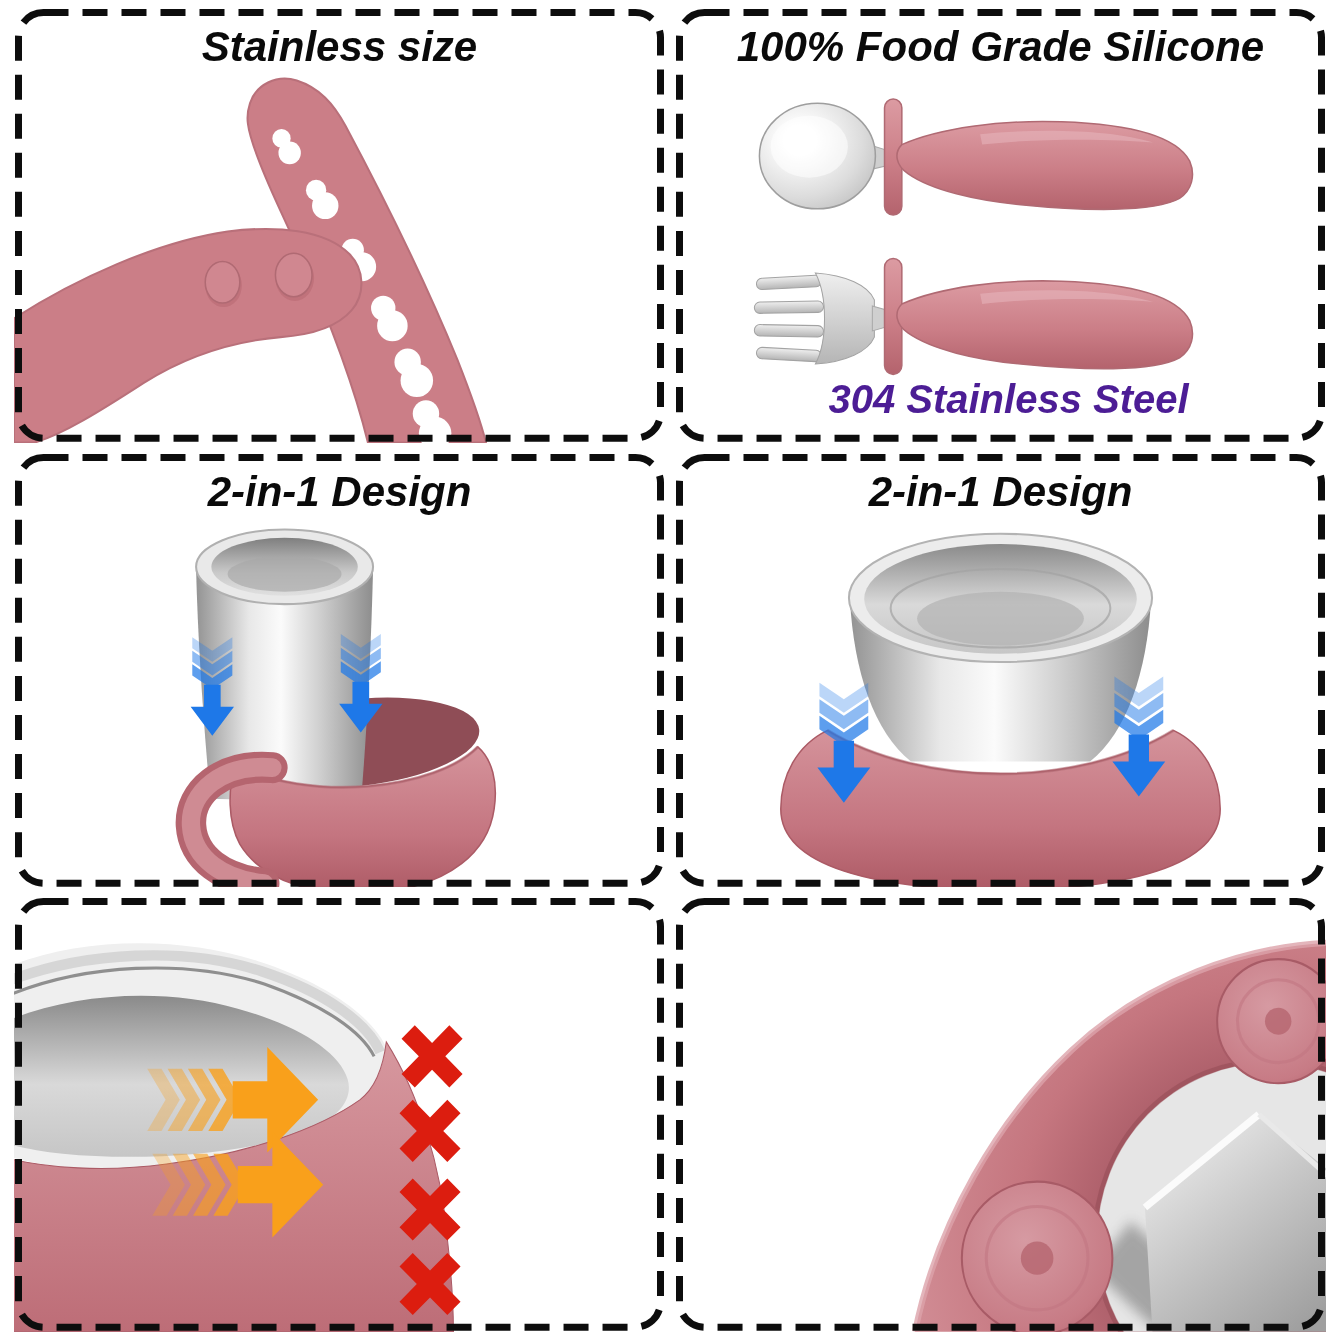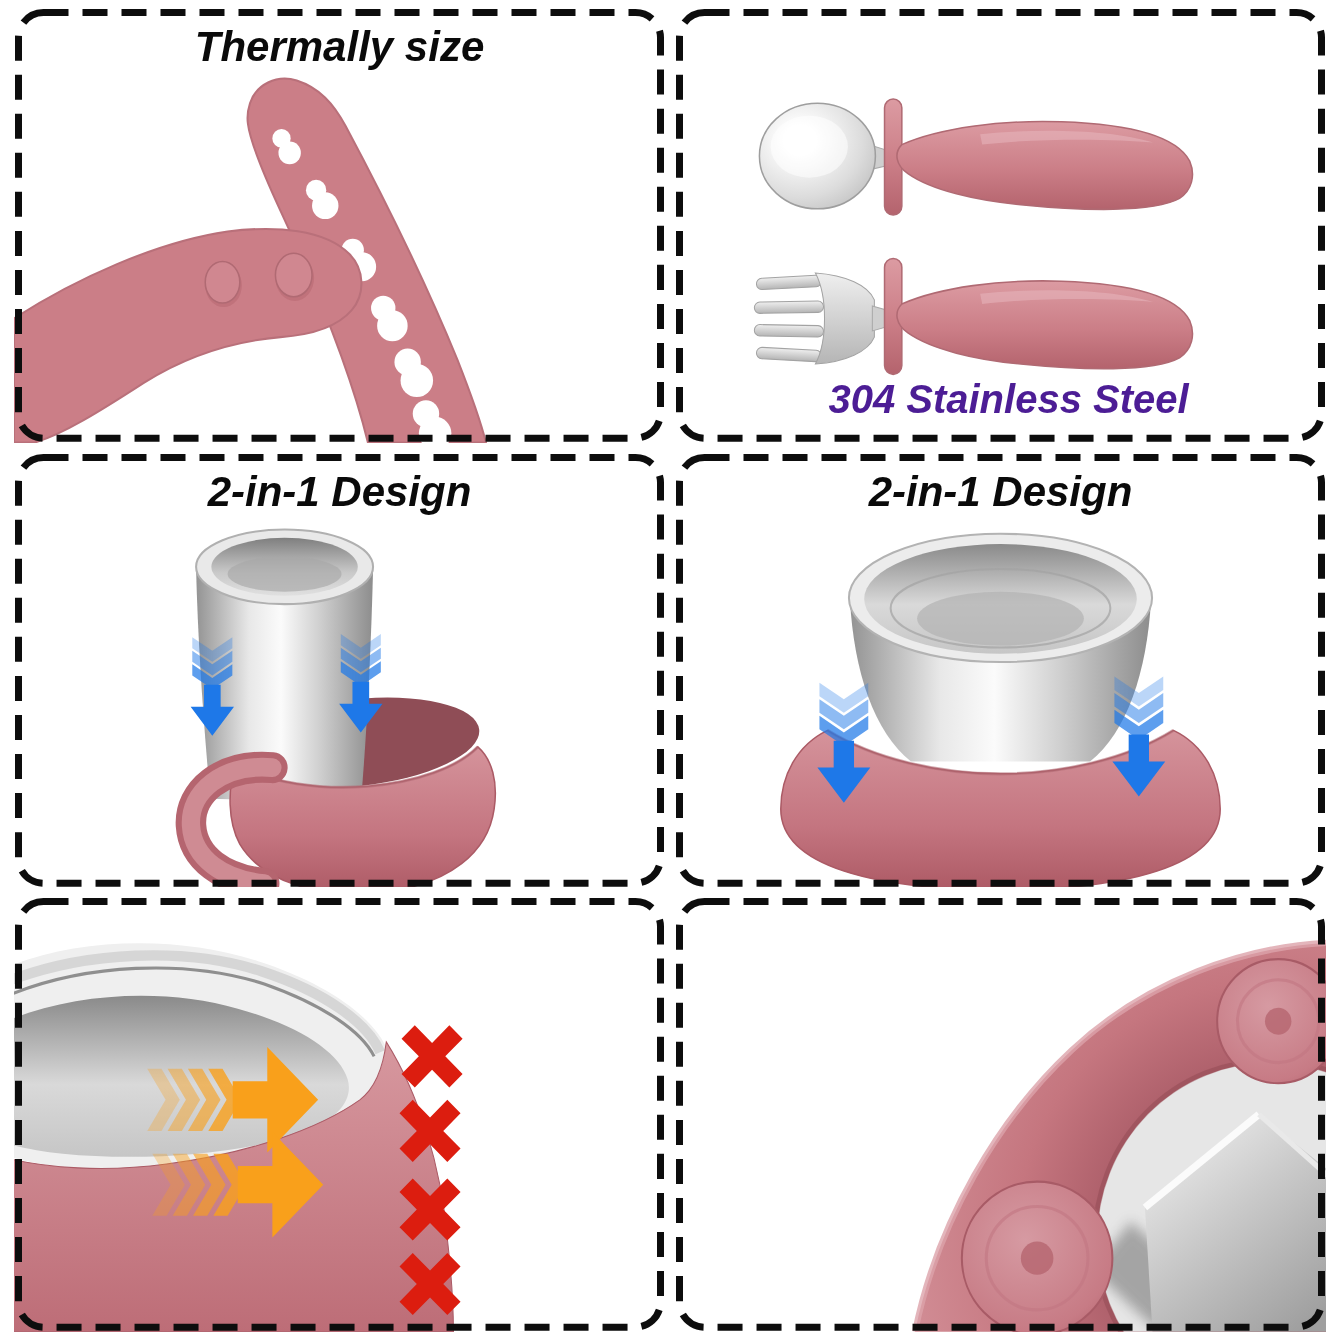--- a/index.html
+++ b/index.html
@@ -136,21 +136,21 @@
         </g>
         <g>
           <ellipse cx="276" cy="261" rx="19" ry="22" fill="#b5656f" opacity=".5"></ellipse>
           <ellipse cx="275" cy="258" rx="18" ry="21" fill="#d08790" stroke="#b06a73" stroke-width="1.5"></ellipse>
         </g>
       </g>
     </svg>
     <svg class="pb" viewBox="0 0 651 434" preserveAspectRatio="none">
         <rect x="4.5" y="4.5" width="642" height="425" rx="25"></rect>
       </svg>
-    <h2 class="t">Thermally size</h2>
+    <h2 class="t">Stainless size</h2>
   </section>
 
   <section class="panel">
     <svg class="art" viewBox="0 0 640 420" preserveAspectRatio="none">
       <g>
         <path fill="#cfcfcf" stroke="#a8a8a8" stroke-width="1" d="M184,130 L210,138 L210,152 L184,158 Z"></path>
         <ellipse cx="140" cy="143" rx="57" ry="51" fill="url(#gradSpoonBowl)" stroke="#9e9e9e" stroke-width="1.5"></ellipse>
         <ellipse cx="132" cy="134" rx="38" ry="30" fill="#ffffff" opacity=".55"></ellipse>
         <use href="#siliconeHandle"></use>
       </g>
@@ -162,20 +162,21 @@
           <rect x="80" y="331" width="64" height="11" rx="5.5" transform="rotate(3 144 336)"></rect>
         </g>
         <path fill="url(#gradTine)" stroke="#a3a3a3" stroke-width="1" d="M138,256 C168,258 190,268 196,282 L196,318 C190,332 168,342 138,344 C150,322 150,278 138,256 Z"></path>
         <path fill="#cfcfcf" stroke="#a8a8a8" stroke-width="1" d="M194,288 L212,293 L212,307 L194,312 Z"></path>
         <use href="#siliconeHandle" transform="translate(0,154)"></use>
       </g>
     </svg>
     <svg class="pb" viewBox="0 0 651 434" preserveAspectRatio="none">
         <rect x="4.5" y="4.5" width="642" height="425" rx="25"></rect>
       </svg>
+    <h2 class="t">100% Food Grade Silicone</h2>
     <p class="cap">304 Stainless Steel</p>
   </section>
 
   <section class="panel">
     <svg class="art" viewBox="0 0 640 420" preserveAspectRatio="none">
       <ellipse cx="336" cy="280" rx="122" ry="42" fill="#8f4d56" transform="rotate(-6 336 280)"></ellipse>
       <g>
         <path fill="url(#gradCyl)" d="M179,112 C181,190 187,268 193,334 L341,338 C347,268 351,190 353,112 Z"></path>
         <ellipse cx="266" cy="110" rx="87" ry="36" fill="#e9e9e9" stroke="#b0b0b0" stroke-width="2"></ellipse>
         <ellipse cx="266" cy="110" rx="72" ry="28" fill="url(#gradInt)"></ellipse>

